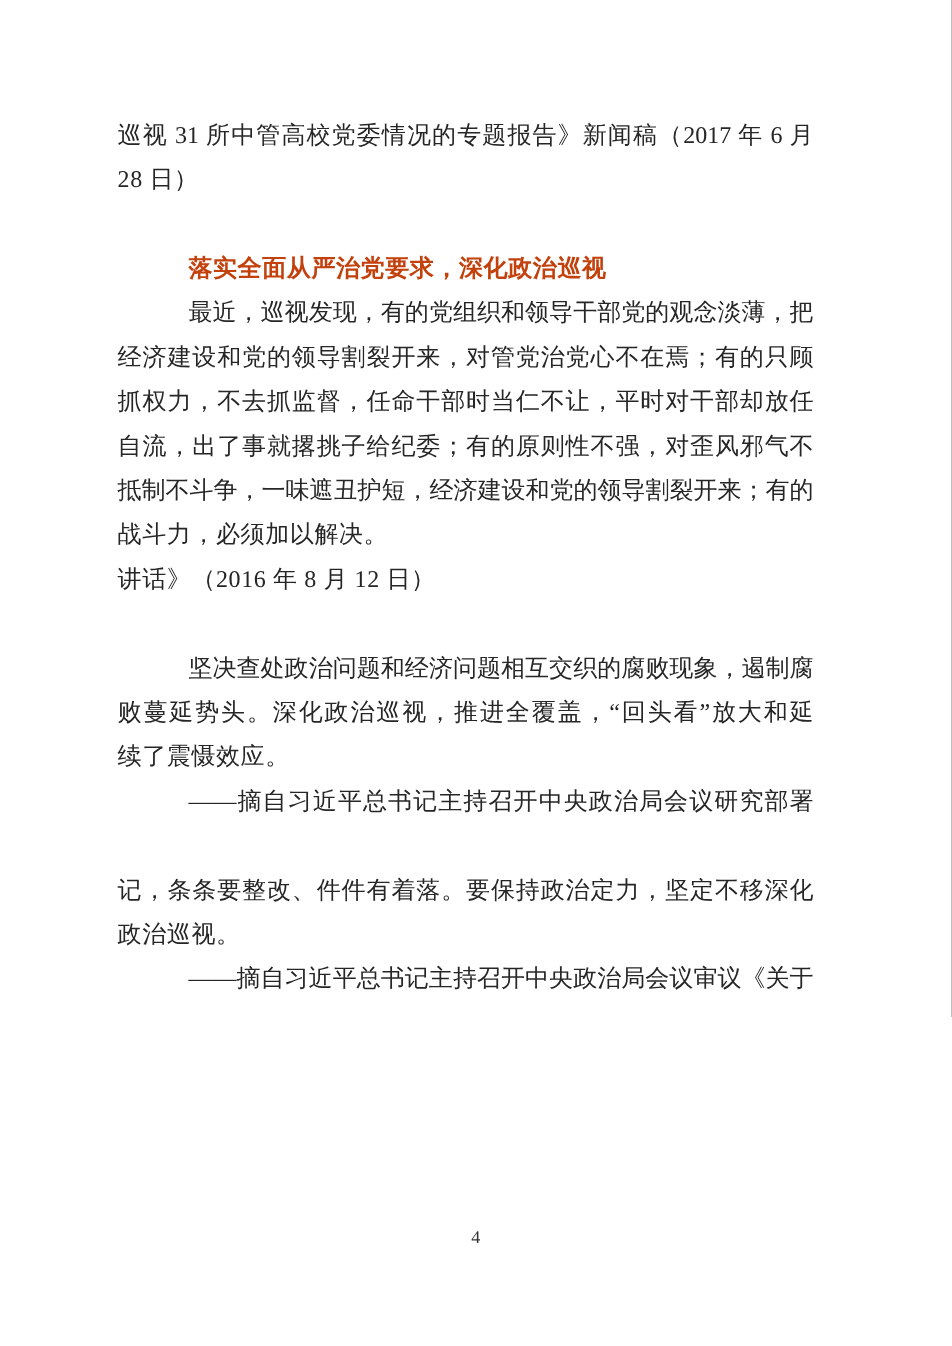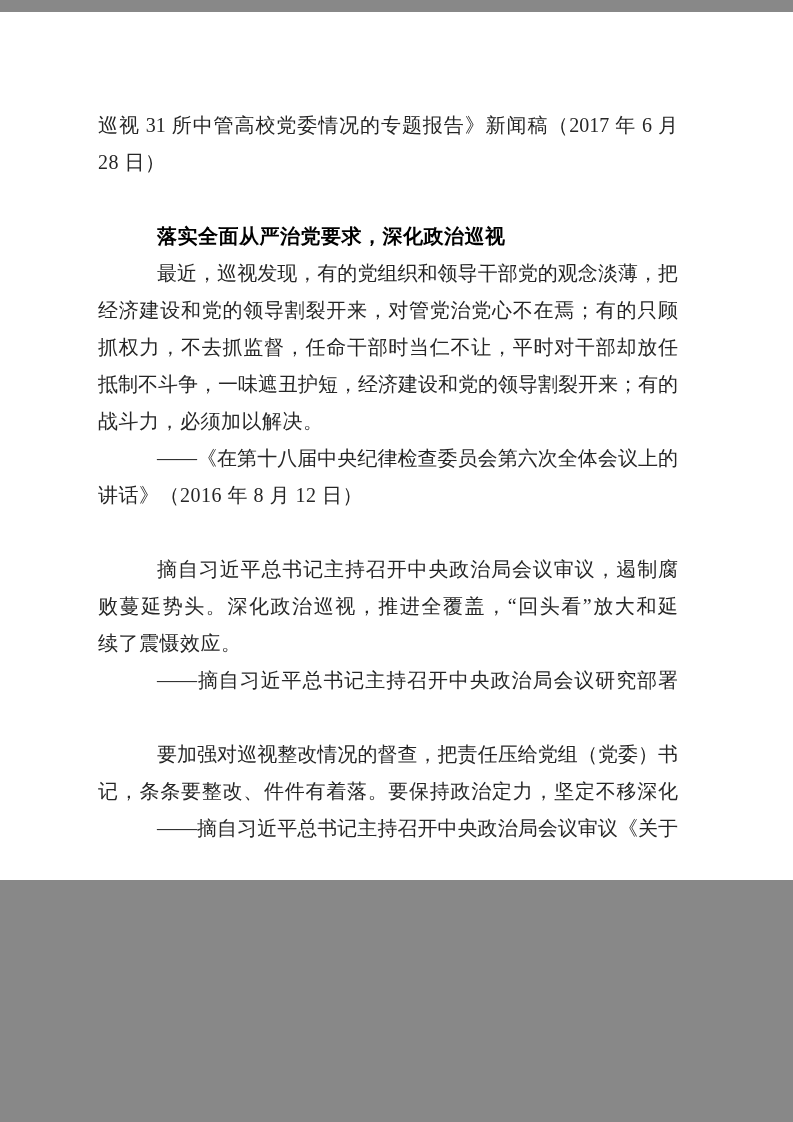--- a/index.html
+++ b/index.html
@@ -1,20 +1,20 @@
 <!DOCTYPE html>
 <html><head>
 <meta charset="utf-8">
 <style>
   html, body { margin: 0; padding: 0; background: #888; }
   .page {
     position: relative;
     width: 793px;
-    height: 868px;
-    margin: 12px auto;
+    height: 1122px;
+    margin: 0 auto;
     background: #ffffff;
     font-family: "Liberation Serif", serif;
     color: #262626;
     overflow: hidden;
     box-sizing: border-box;
   }
   .text-block {
     position: absolute;
     left: 98px;
     top: 95px;
@@ -29,21 +29,21 @@
   }
   
   .j {
     white-space: normal;
     text-align: justify;
     text-align-last: justify;
     letter-spacing: 0;
   }
   
   .ind { padding-left: 59px; }
-  .head { font-weight: 700; color: #000000; }
+  .head { font-weight: 700; color: #c2410c; }
   .spacer { height: 37px; }
   .pagenum {
     position: absolute;
     top: 1020px;
     left: 0;
     width: 100%;
     height: 24px;
     line-height: 24px;
     text-align: center;
     font-size: 15px;
@@ -59,37 +59,37 @@
     <div class="ln j">巡视 31 所中管高校党委情况的专题报告》新闻稿（2017 年 6 月</div>
     <div class="ln">28 日）</div>
 
     <div class="spacer"></div>
 
     <div class="ln ind head">落实全面从严治党要求，深化政治巡视</div>
 
     <div class="ln j ind">最近，巡视发现，有的党组织和领导干部党的观念淡薄，把</div>
     <div class="ln j">经济建设和党的领导割裂开来，对管党治党心不在焉；有的只顾</div>
     <div class="ln j">抓权力，不去抓监督，任命干部时当仁不让，平时对干部却放任</div>
+    <div class="ln j">自流，出了事就撂挑子给纪委；有的原则性不强，对歪风邪气不</div>
     <div class="ln j">抵制不斗争，一味遮丑护短，经济建设和党的领导割裂开来；有的</div>
     <div class="ln">战斗力，必须加以解决。</div>
 
-    <div class="ln j ind">——《在第十八届中央纪律检查委员会第六次全体会议上的</div>
     <div class="ln">讲话》（2016 年 8 月 12 日）</div>
 
     <div class="spacer"></div>
 
-    <div class="ln j ind">摘自习近平总书记主持召开中央政治局会议审议，遏制腐</div>
+    <div class="ln j ind">坚决查处政治问题和经济问题相互交织的腐败现象，遏制腐</div>
     <div class="ln j">败蔓延势头。深化政治巡视，推进全覆盖，“回头看”放大和延</div>
     <div class="ln">续了震慑效应。</div>
 
     <div class="ln j ind">——摘自习近平总书记主持召开中央政治局会议研究部署</div>
 
     <div class="spacer"></div>
 
-    <div class="ln j ind">要加强对巡视整改情况的督查，把责任压给党组（党委）书</div>
     <div class="ln j">记，条条要整改、件件有着落。要保持政治定力，坚定不移深化</div>
+    <div class="ln">政治巡视。</div>
 
     <div class="ln j ind">——摘自习近平总书记主持召开中央政治局会议审议《关于</div>
 
   </div>
 
   <div class="pagenum">4</div>
 </div>
 
 </body></html>

